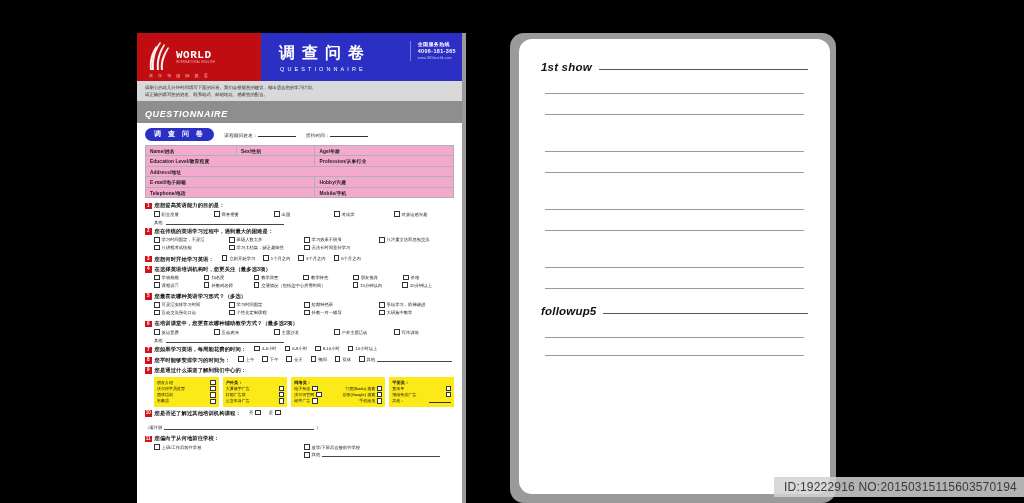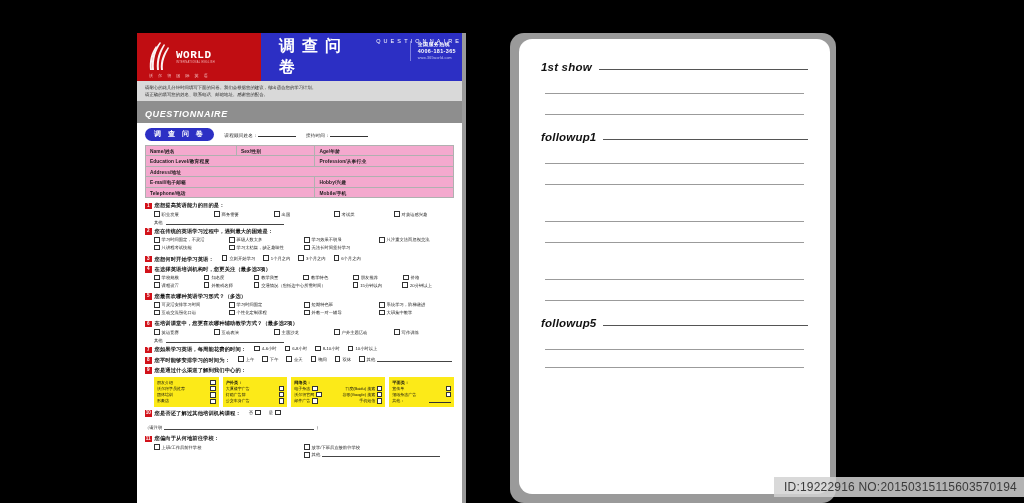--- a/index.html
+++ b/index.html
@@ -16,21 +16,21 @@
   .logo-wrap{display:flex;align-items:center;padding-left:10px;gap:3px;}
   .feather{width:26px;height:34px;position:relative;}
   .feather svg{display:block;}
   .brandbox{display:flex;flex-direction:column;justify-content:center;line-height:1;}
   .brand-main{color:#fff;font-weight:bold;font-size:11px;letter-spacing:.5px;font-family:Liberation Mono, monospace;}
   .brand-sub{color:#f2b9bb;font-size:2.6px;letter-spacing:.3px;margin-top:1px;}
   .brand-cn{position:absolute;bottom:3px;left:12px;color:#f6c7c9;font-size:4px;letter-spacing:2px;}
 
   .qz-cn{color:#fff;font-weight:bold;font-size:16px;letter-spacing:7px;padding-left:18px;}
   .qz-en{color:#fff;font-size:5.5px;letter-spacing:3.1px;padding-left:19px;margin-top:2px;}
-  .qz-block{display:flex;flex-direction:row;justify-content:center;}
+  .qz-block{display:flex;flex-direction:column;justify-content:center;}
   .hotline{position:absolute;right:6px;top:8px;border-left:1px solid #7a7ce0;padding-left:7px;line-height:1.45;}
   .hl1{color:#fff;font-size:5px;font-weight:bold;letter-spacing:.4px;}
   .hl2{color:#fff;font-size:5.4px;font-weight:bold;letter-spacing:.4px;}
   .hl3{color:#c9cbf2;font-size:3.6px;letter-spacing:.2px;}
 
   .intro{background:#d9d9d9;padding:3px 8px 2px 8px;color:#2a2a2a;font-size:4.4px;line-height:1.7;}
   .qtitle-bar{background:#8e8e8e;padding:2px 8px;}
   .qtitle-bar span{color:#fff;font-style:italic;font-weight:bold;font-size:9px;letter-spacing:.6px;}
 
   .body-pad{padding:5px 8px 4px 8px;}
@@ -602,24 +602,20 @@
           <span class="sec-label">1st show</span>
           <span class="sec-rule"></span>
         </div>
       <div class="sp1"></div>
         <div class="rule"></div>
       <div class="sp2"></div>
         <div class="rule"></div>
     </div>
 
     <div class="sec">
-      <div class="sec-head">
-          <span class="sec-label">followup1</span>
-          <span class="sec-rule"></span>
-        </div>
       <div class="sp1"></div>
         <div class="rule"></div>
       <div class="sp2"></div>
         <div class="rule"></div>
     </div>
 
 
     <div class="sec">
       <div class="sp1"></div>
         <div class="rule"></div>

